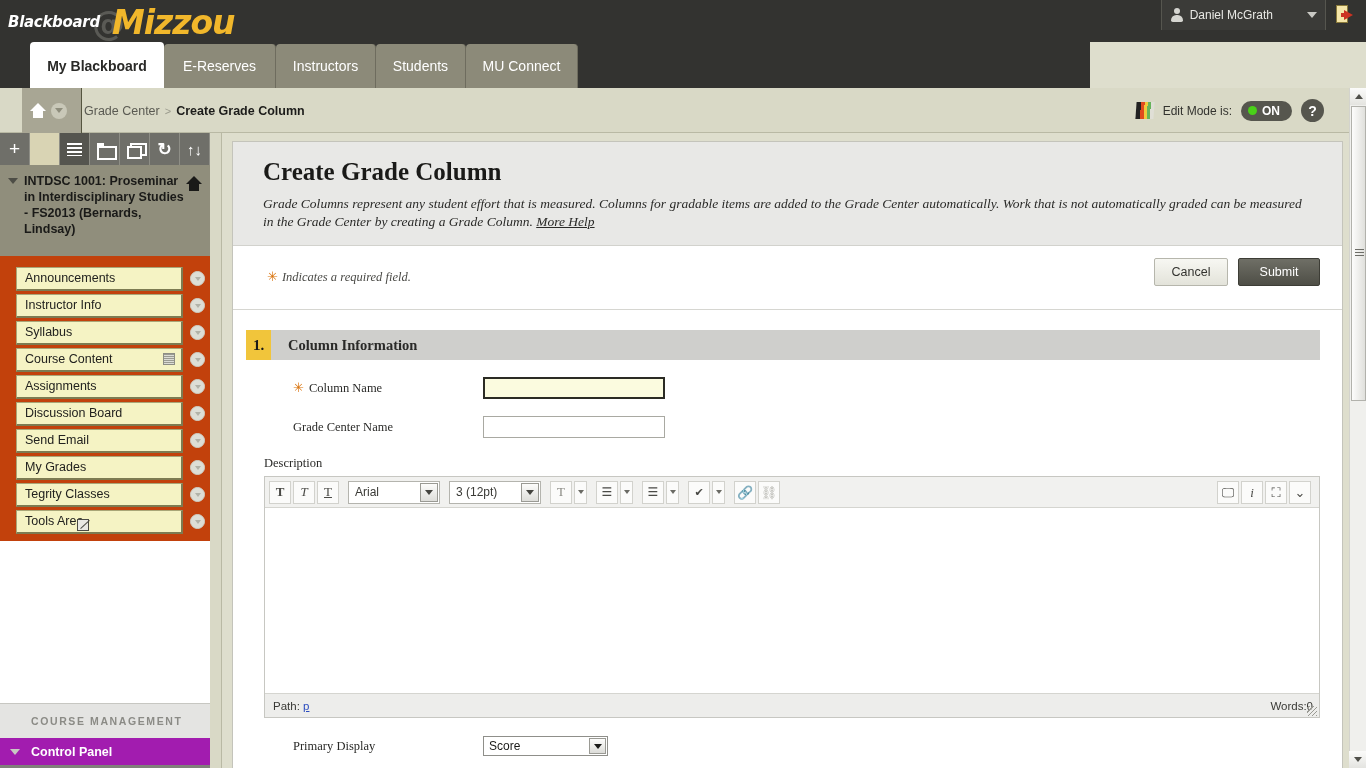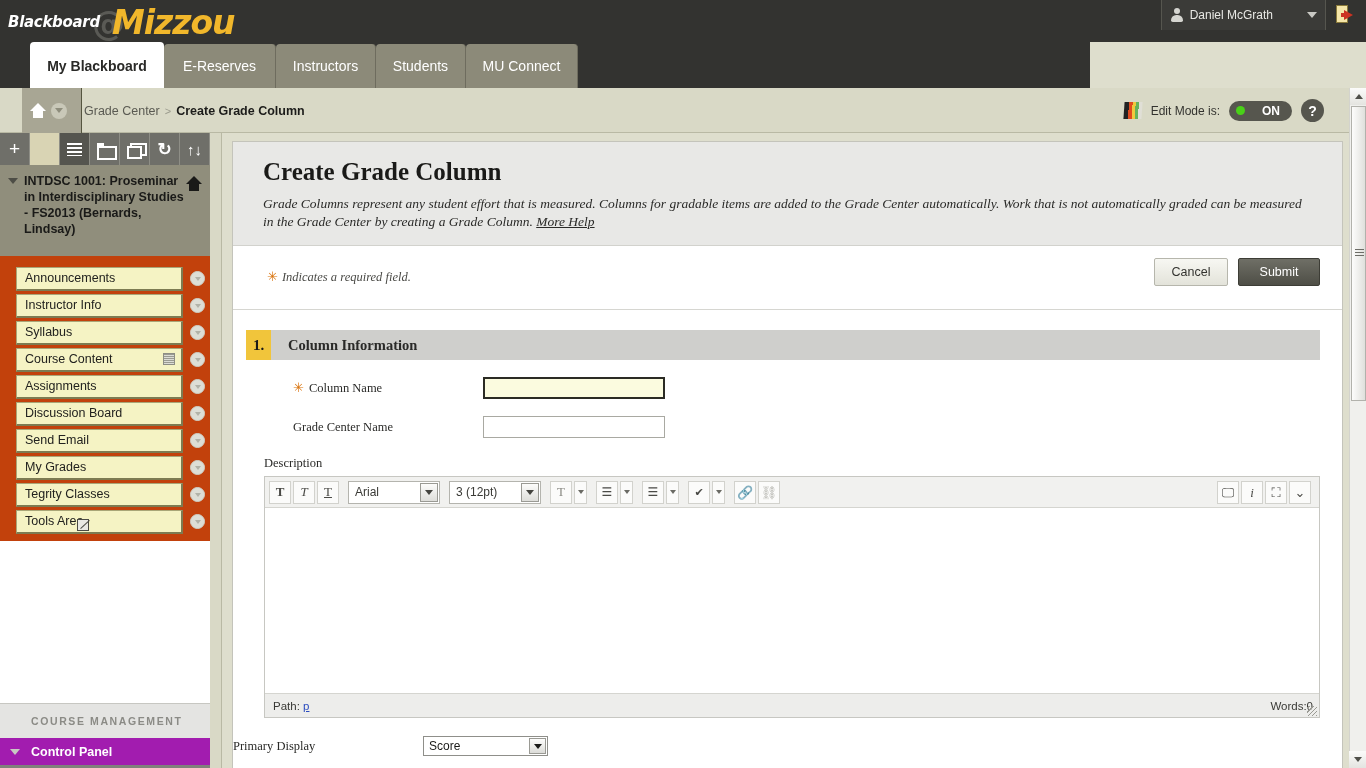--- a/index.html
+++ b/index.html
@@ -185,21 +185,21 @@
   }
   .palette-icon {
     width: 18px; height: 17px;
     background: linear-gradient(to right,
       #222 0 25%, #e04a1e 25% 45%, #f0c93c 45% 62%,
       #66b35a 62% 80%, #e0dfd6 80% 100%);
     transform: skewX(-4deg);
   }
   .editmode-label { font-size: 12px; color: #33332f; }
   .editmode-toggle {
-    display: flex; align-items: center; gap: 17px;
+    display: flex; align-items: center; gap: 5px;
     background: #56564e; border-radius: 11px;
     padding: 3px 12px 3px 7px; color: #fff;
     font-size: 12px; font-weight: bold;
   }
   .editmode-dot {
     width: 9px; height: 9px; border-radius: 50%;
     background: #49d118;
   }
   .help-btn {
     width: 23px; height: 23px; border-radius: 50%;
@@ -581,21 +581,21 @@
   .path-link { color: #2a4bbf; text-decoration: underline; }
   .resize-grip {
     position: absolute; right: 2px; bottom: 1px;
     width: 10px; height: 10px;
     background: repeating-linear-gradient(-45deg,
       #9a9a94 0 1px, transparent 1px 3px);
   }
 
   .primary-row {
     display: flex; align-items: center;
-    margin-top: 18px; 
+    margin-top: 18px; padding-left: 60px;
   }
   .sel-display {
     width: 125px; height: 20px;
     border: 1px solid #8f8f8a;
     background: #ffffff;
     display: flex; align-items: center;
     font-size: 12px; color: #1a1a18;
     padding-left: 5px; position: relative;
   }
   .sel-display .arrow {

